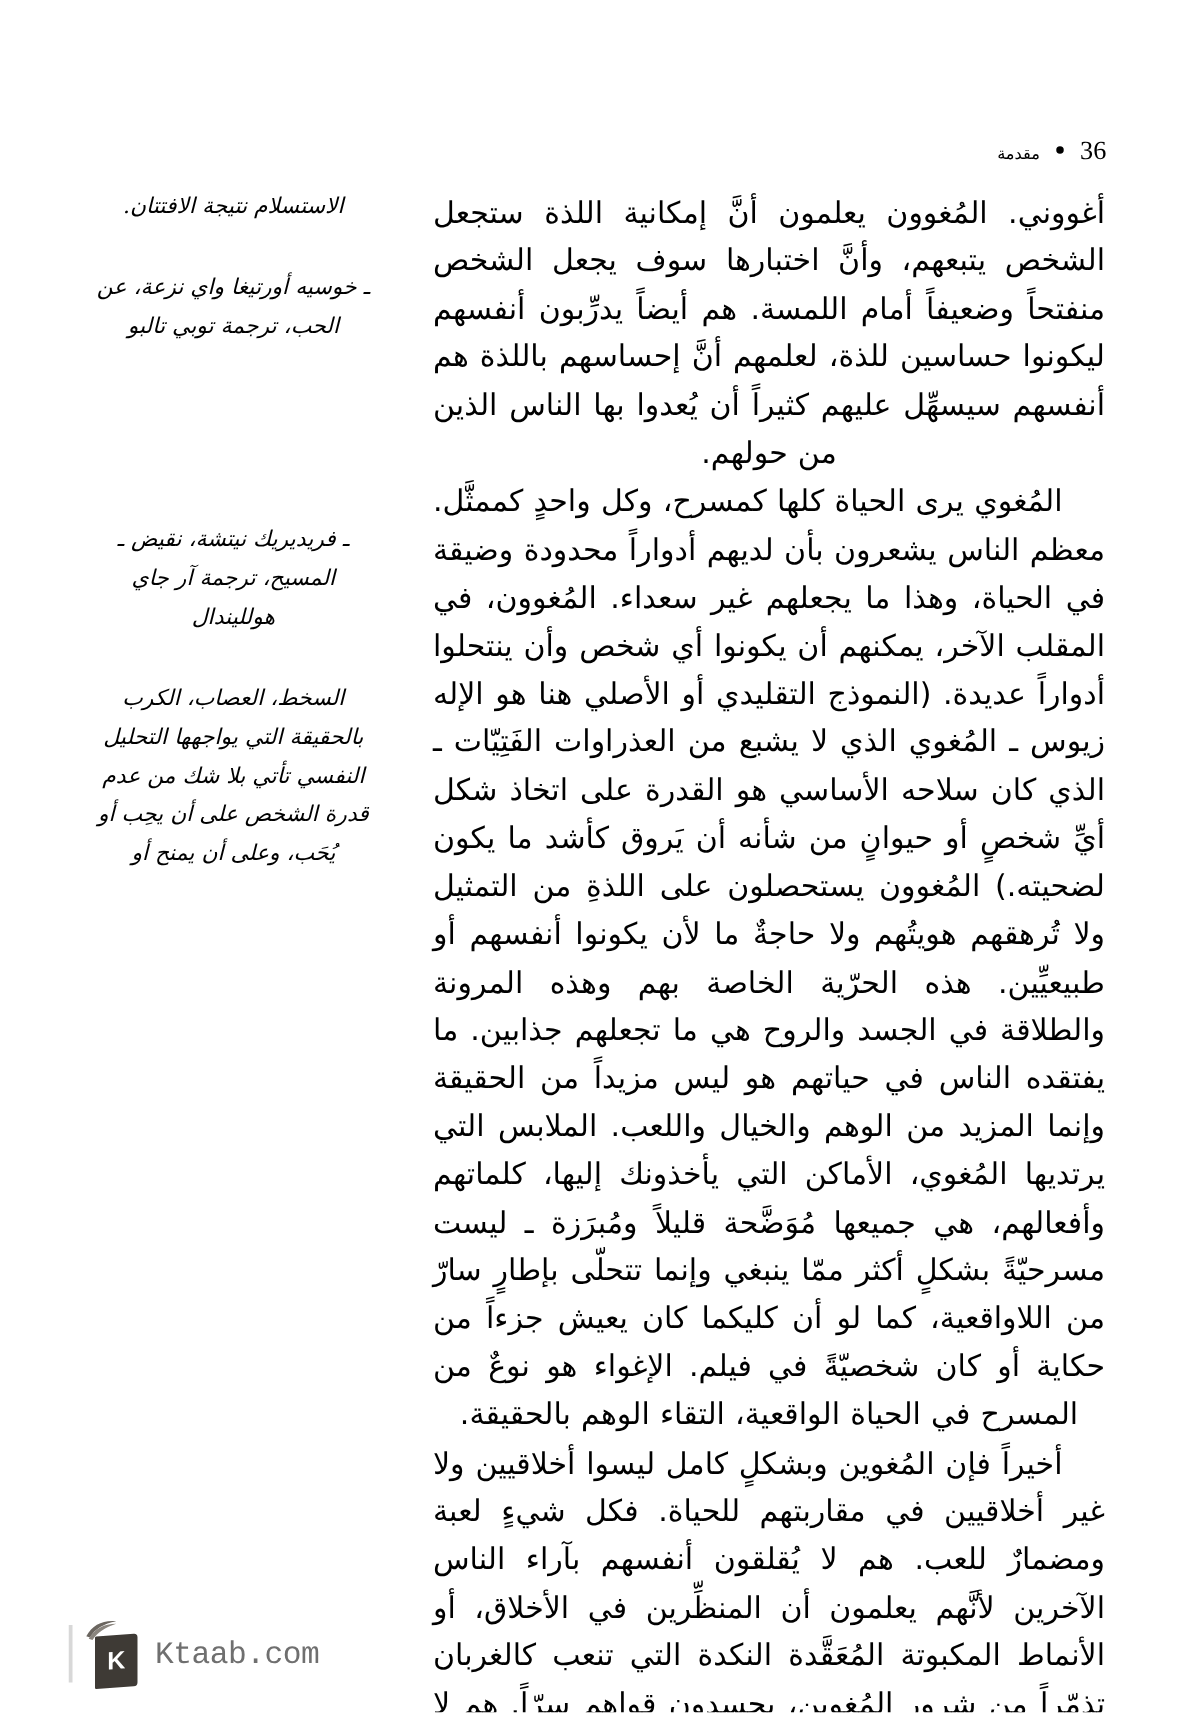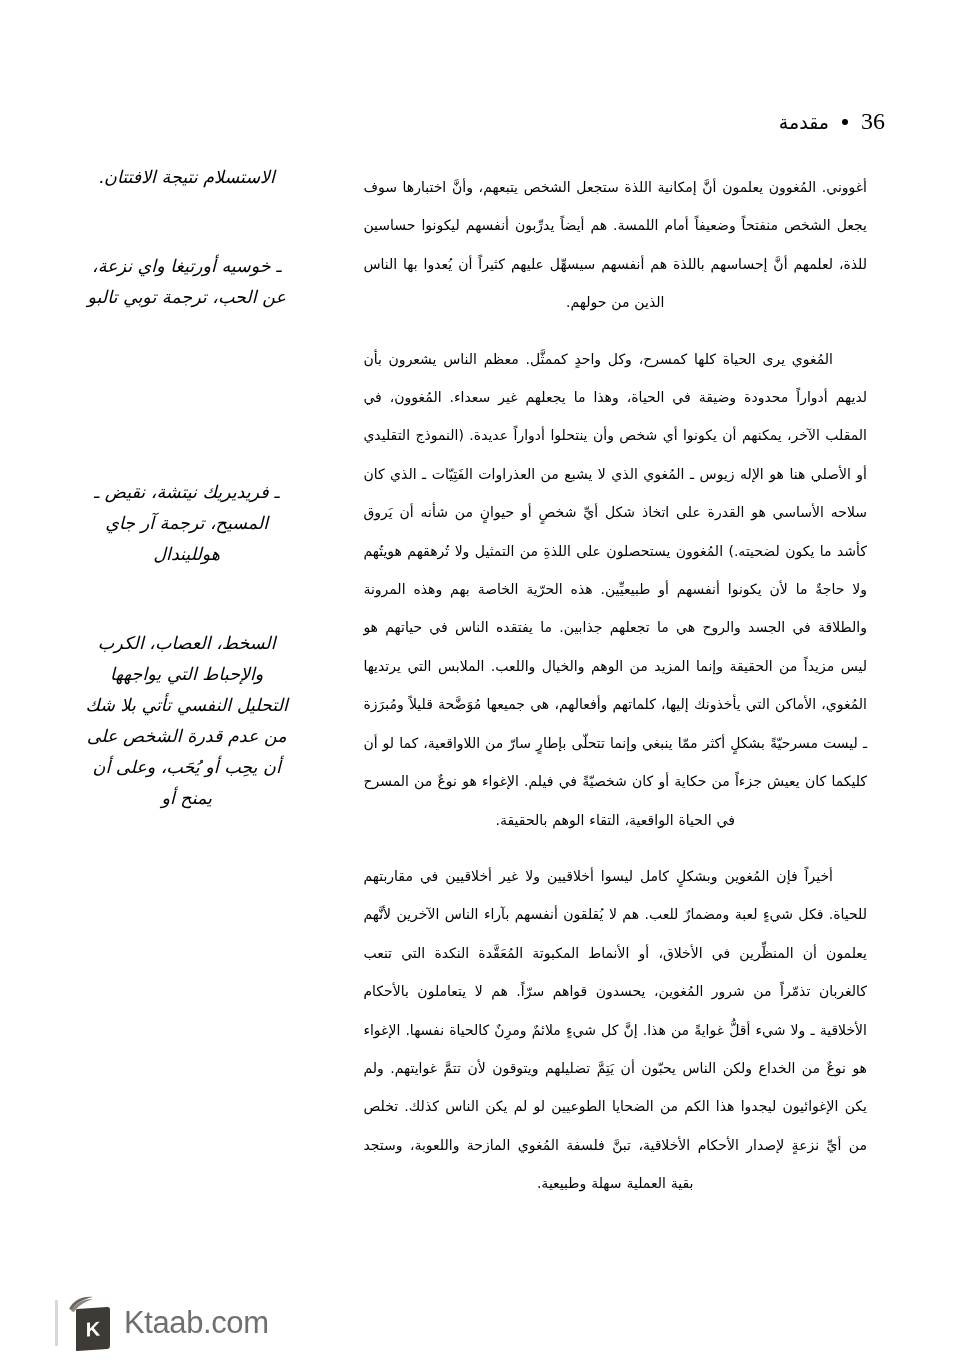--- a/index.html
+++ b/index.html
@@ -25,34 +25,34 @@
     right: 70px;
     width: 280px;
     display: flex;
     flex-direction: row;
     align-items: baseline;
     justify-content: flex-start;
     gap: 13px;
     direction: rtl;
   }
   .header-chapter {
-    font-size: 19px;
+    font-size: 13px;
     letter-spacing: 0.5px;
     text-align: center;
   }
   .header-dot {
     width: 6px;
     height: 6px;
     border-radius: 50%;
     background: #000;
     display: inline-block;
     transform: translateY(-4px);
   }
   .header-folio {
-    font-size: 24px;
+    font-size: 21px;
     font-family: "Liberation Serif", "DejaVu Serif", serif;
   }
 
   
   .content {
     position: absolute;
     top: 150px;
     right: 70px;
     left: 70px;
     height: 1110px;
@@ -64,23 +64,23 @@
   
   .main-col {
     width: 600px;
     padding-left: 22px;
     box-sizing: border-box;
     direction: rtl;
     text-align: justify;
     text-align-last: center;
   }
   .para {
-    font-size: 14px;
+    font-size: 24px;
     line-height: 38.4px;
-    margin: 18px;
+    margin: 1px;
     text-indent: 0;
     text-align: justify;
     word-spacing: 0.5px;
   }
   .para.indent {
     text-indent: 34px;
   }
   .para + .para {
     margin-top: 0px;
   }
@@ -90,21 +90,21 @@
     width: 250px;
     margin-right: 20px;
     direction: rtl;
     text-align: center;
   }
   .note {
     font-size: 17.5px;
     line-height: 31px;
     font-style: italic;
     font-family: "DejaVu Serif", "Liberation Serif", serif;
-    margin: 12px;
+    margin: 0;
     text-align: center;
   }
   .note-spacer-md { height: 34px; }
   .note-spacer-lg { height: 38px; }
   .note .bullet {
     display: inline-block;
     width: 7px;
     height: 7px;
     background: #000;
     border-radius: 50%;
@@ -160,22 +160,22 @@
   }
   .wm-pages {
     position: absolute;
     left: 0px;
     top: 2px;
     width: 26px;
     height: 16px;
   }
   .wm-text {
     color: #6f6f6f;
-    font-size: 31px;
-    font-family: Liberation Sans, sans-serif;
+    font-size: 25px;
+    font-family: Liberation Mono, monospace;
     letter-spacing: -0.4px;
   }
 </style>
 </head>
 <body>
 
 <div class="page">
 
   <div class="page-header">
     <span class="header-folio">36</span>
@@ -207,21 +207,21 @@
 
       <div class="note-spacer-md"></div>
 
 
       <div class="note-spacer-md"></div>
 
       <p class="note"><span>ـ فريديريك نيتشة، نقيض ـ المسيح، ترجمة آر جاي هولليندال</span></p>
 
       <div class="note-spacer-md"></div>
 
-      <p class="note"><span>السخط، العصاب، الكرب والإحباط التي يواجهها التحليل النفسي تأتي بلا شك من عدم قدرة الشخص على أن يحِب أو يُحَب، وعلى أن يمنح أو</span></p>
+      <p class="note"><span>السخط، العصاب، الكرب بالحقيقة التي يواجهها التحليل النفسي تأتي بلا شك من عدم قدرة الشخص على أن يحِب أو يُحَب، وعلى أن يمنح أو</span></p>
 
     </div>
   </div>
 
   <div class="watermark">
     <div class="wm-rule"></div>
     <div class="wm-logo">
       <svg class="wm-pages" viewBox="0 0 26 16">
         <path d="M1 13 C6 4, 14 0, 25 1 C15 3, 8 7, 4 14 Z" fill="#6b6660"></path>
         <path d="M3 15 C8 7, 15 3, 25 3 C16 6, 10 10, 6 16 Z" fill="#8a857e"></path>

